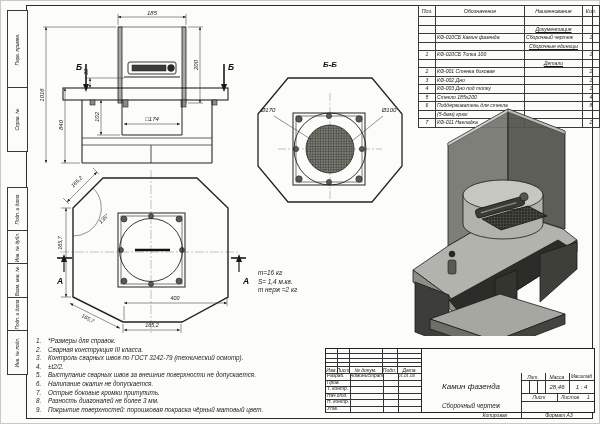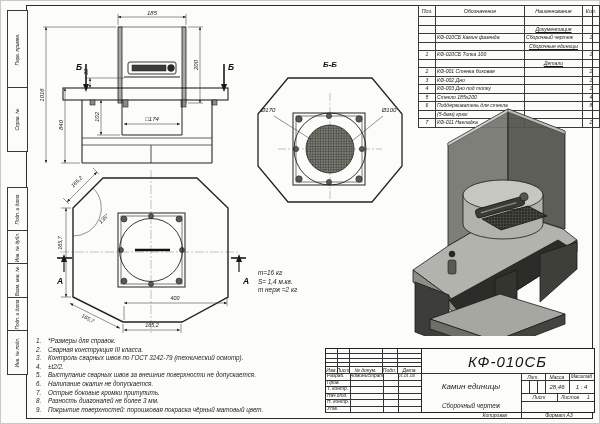--- a/index.html
+++ b/index.html
@@ -462,24 +462,23 @@
 
         <div class="sigrow">
           <div style="left:0;width:23px;">Утв.</div>
           <div style="left:23px;width:33px;"></div>
           <div style="left:56px;width:15px;"></div>
           <div style="left:71px;width:24px;border-right:none;font-size:4.3px;"></div>
         </div>
       </div>
     <div style="position:absolute;left:95px;top:0;width:0;height:63px;border-left:1px solid #222;"></div>
 
-    <div class="docnum">КФ-010СБ</div>
 
     <div class="pname">
-      <div class="nm">Камин единицы</div>
+      <div class="nm">Камин фазенда</div>
       <div class="dt">Сборочный чертеж</div>
     </div>
 
     <div class="cell" style="left:195px;top:24px;width:24px;height:7px;">Лит.</div>
     <div class="cell" style="left:219px;top:24px;width:24px;height:7px;">Масса</div>
     <div class="cell" style="left:243px;top:24px;width:25px;height:7px;border-right:none;font-size:4.5px;">Масштаб</div>
     <div class="cell" style="left:195px;top:31px;width:8px;height:13px;"></div>
     <div class="cell" style="left:203px;top:31px;width:8px;height:13px;"></div>
     <div class="cell" style="left:211px;top:31px;width:8px;height:13px;"></div>
     <div class="cell" style="left:219px;top:31px;width:24px;height:13px;font-size:6px;">28,46</div>

